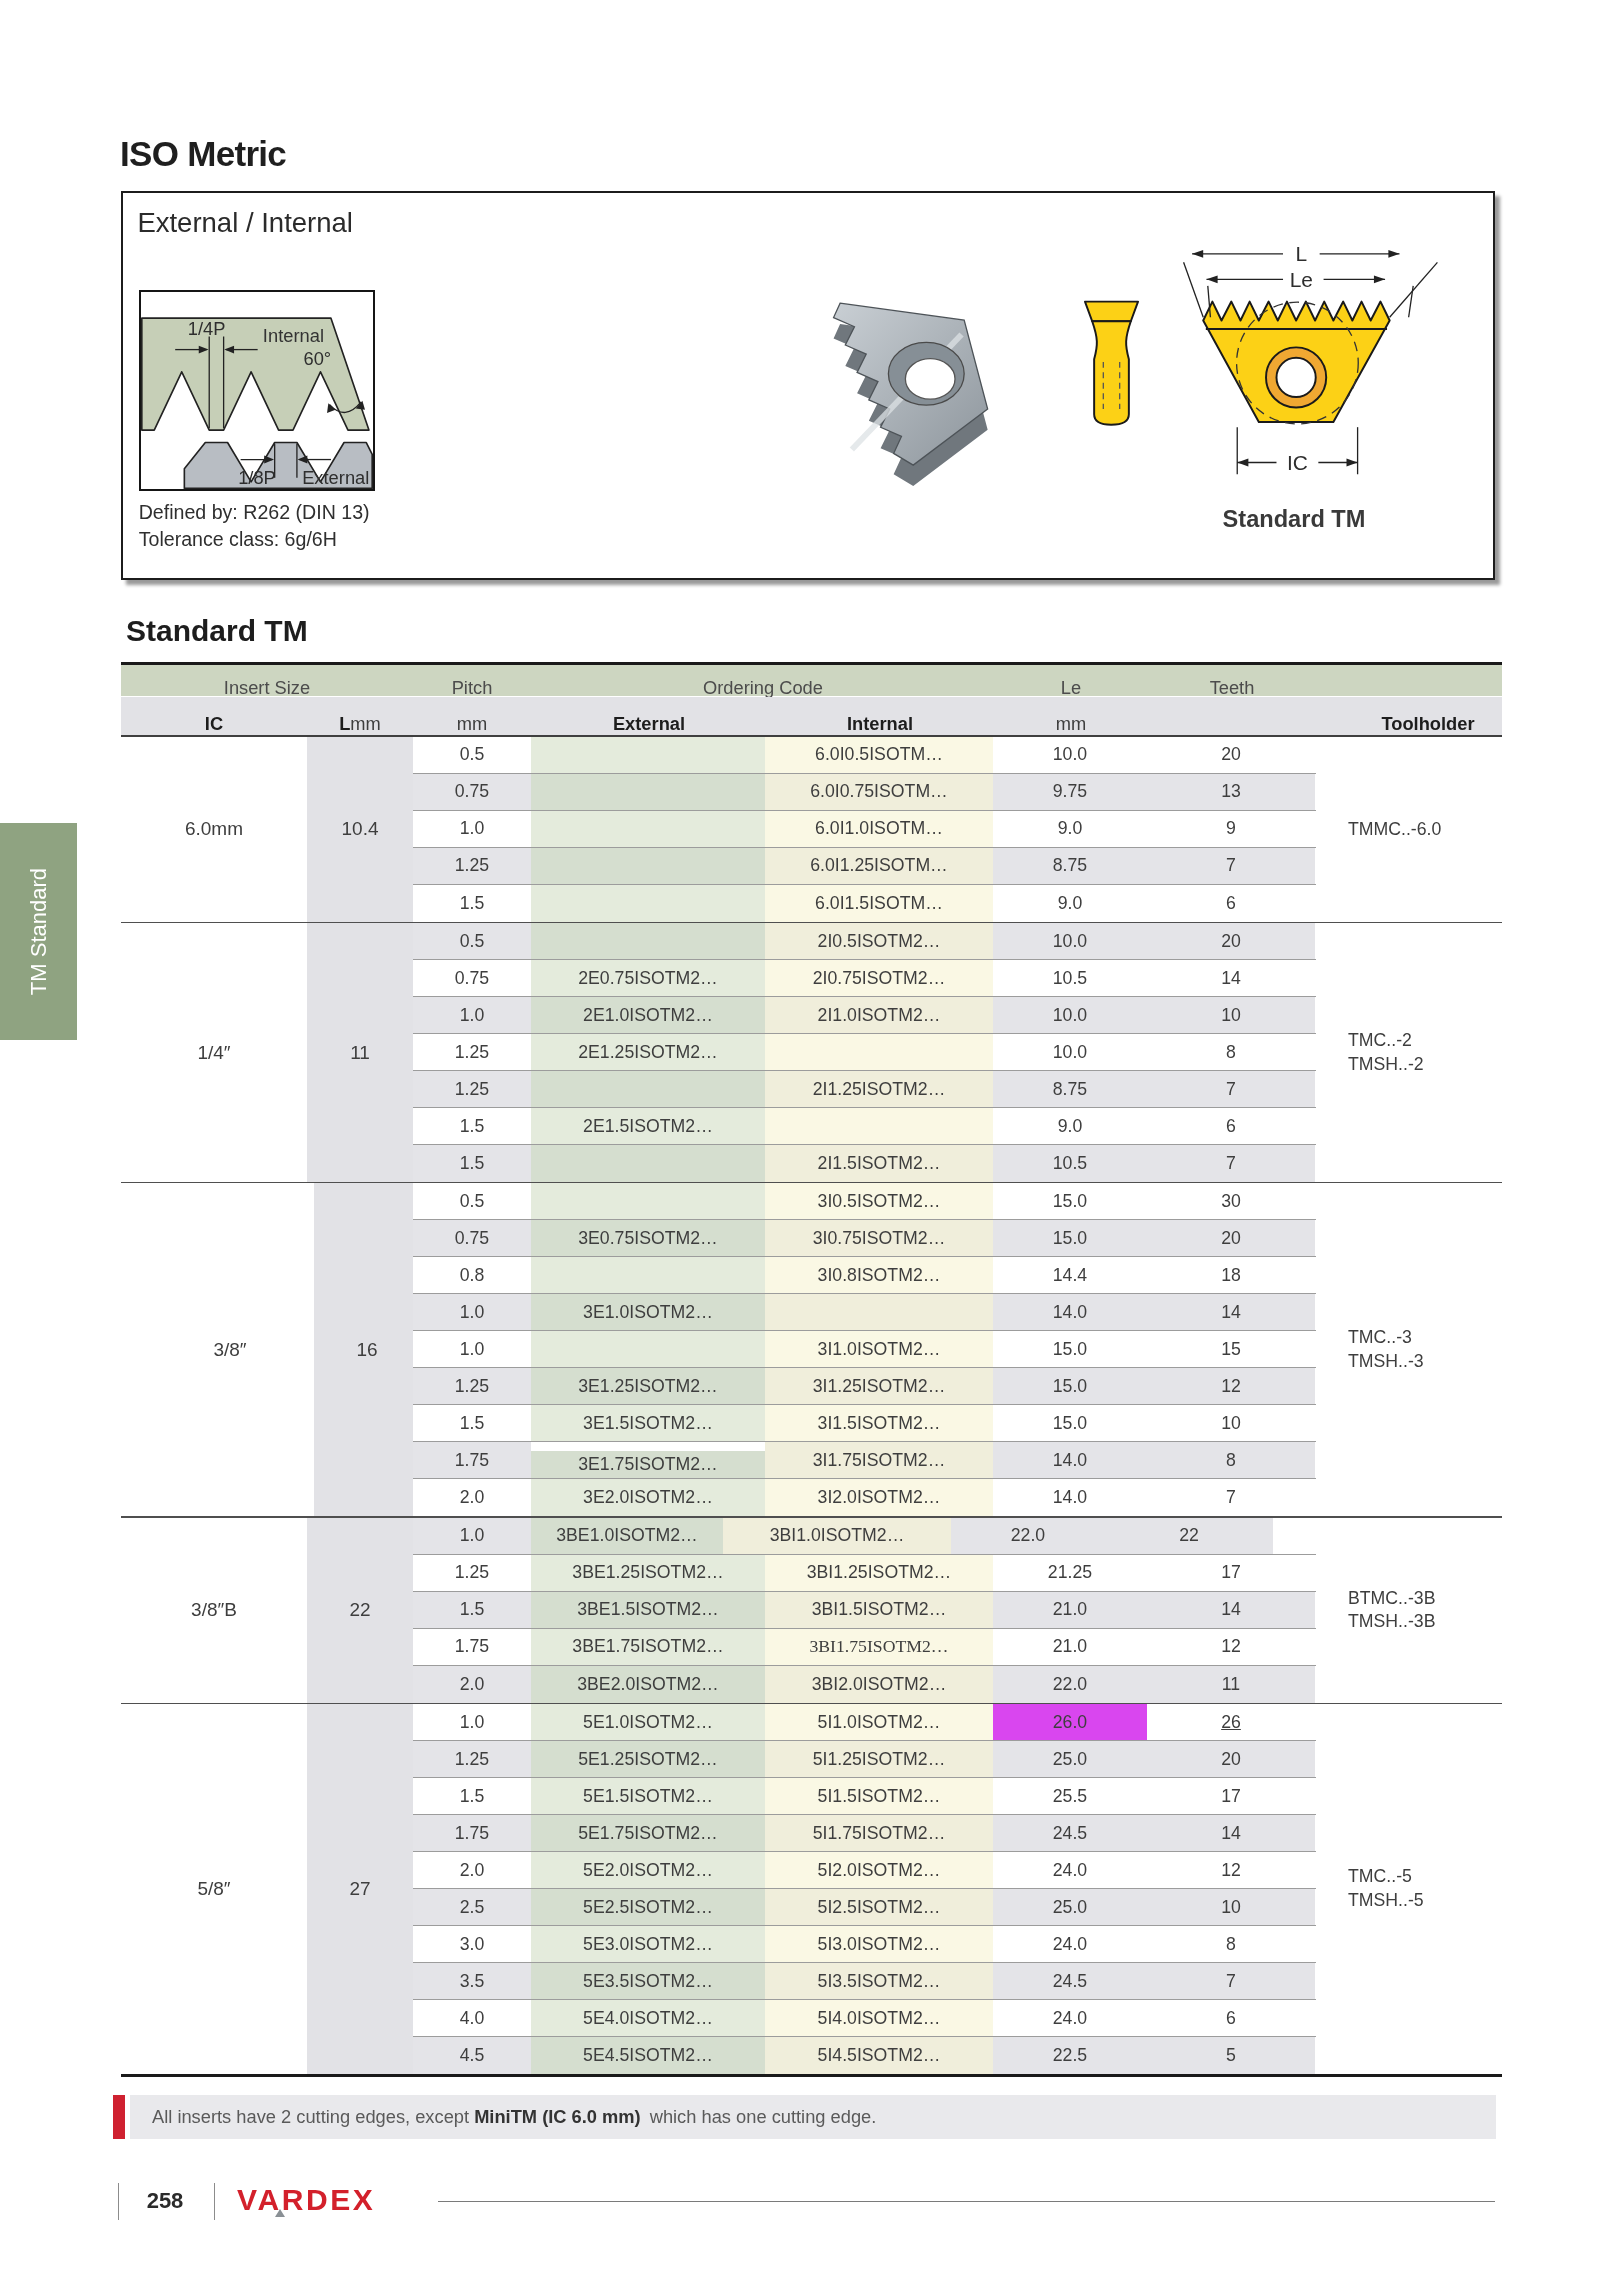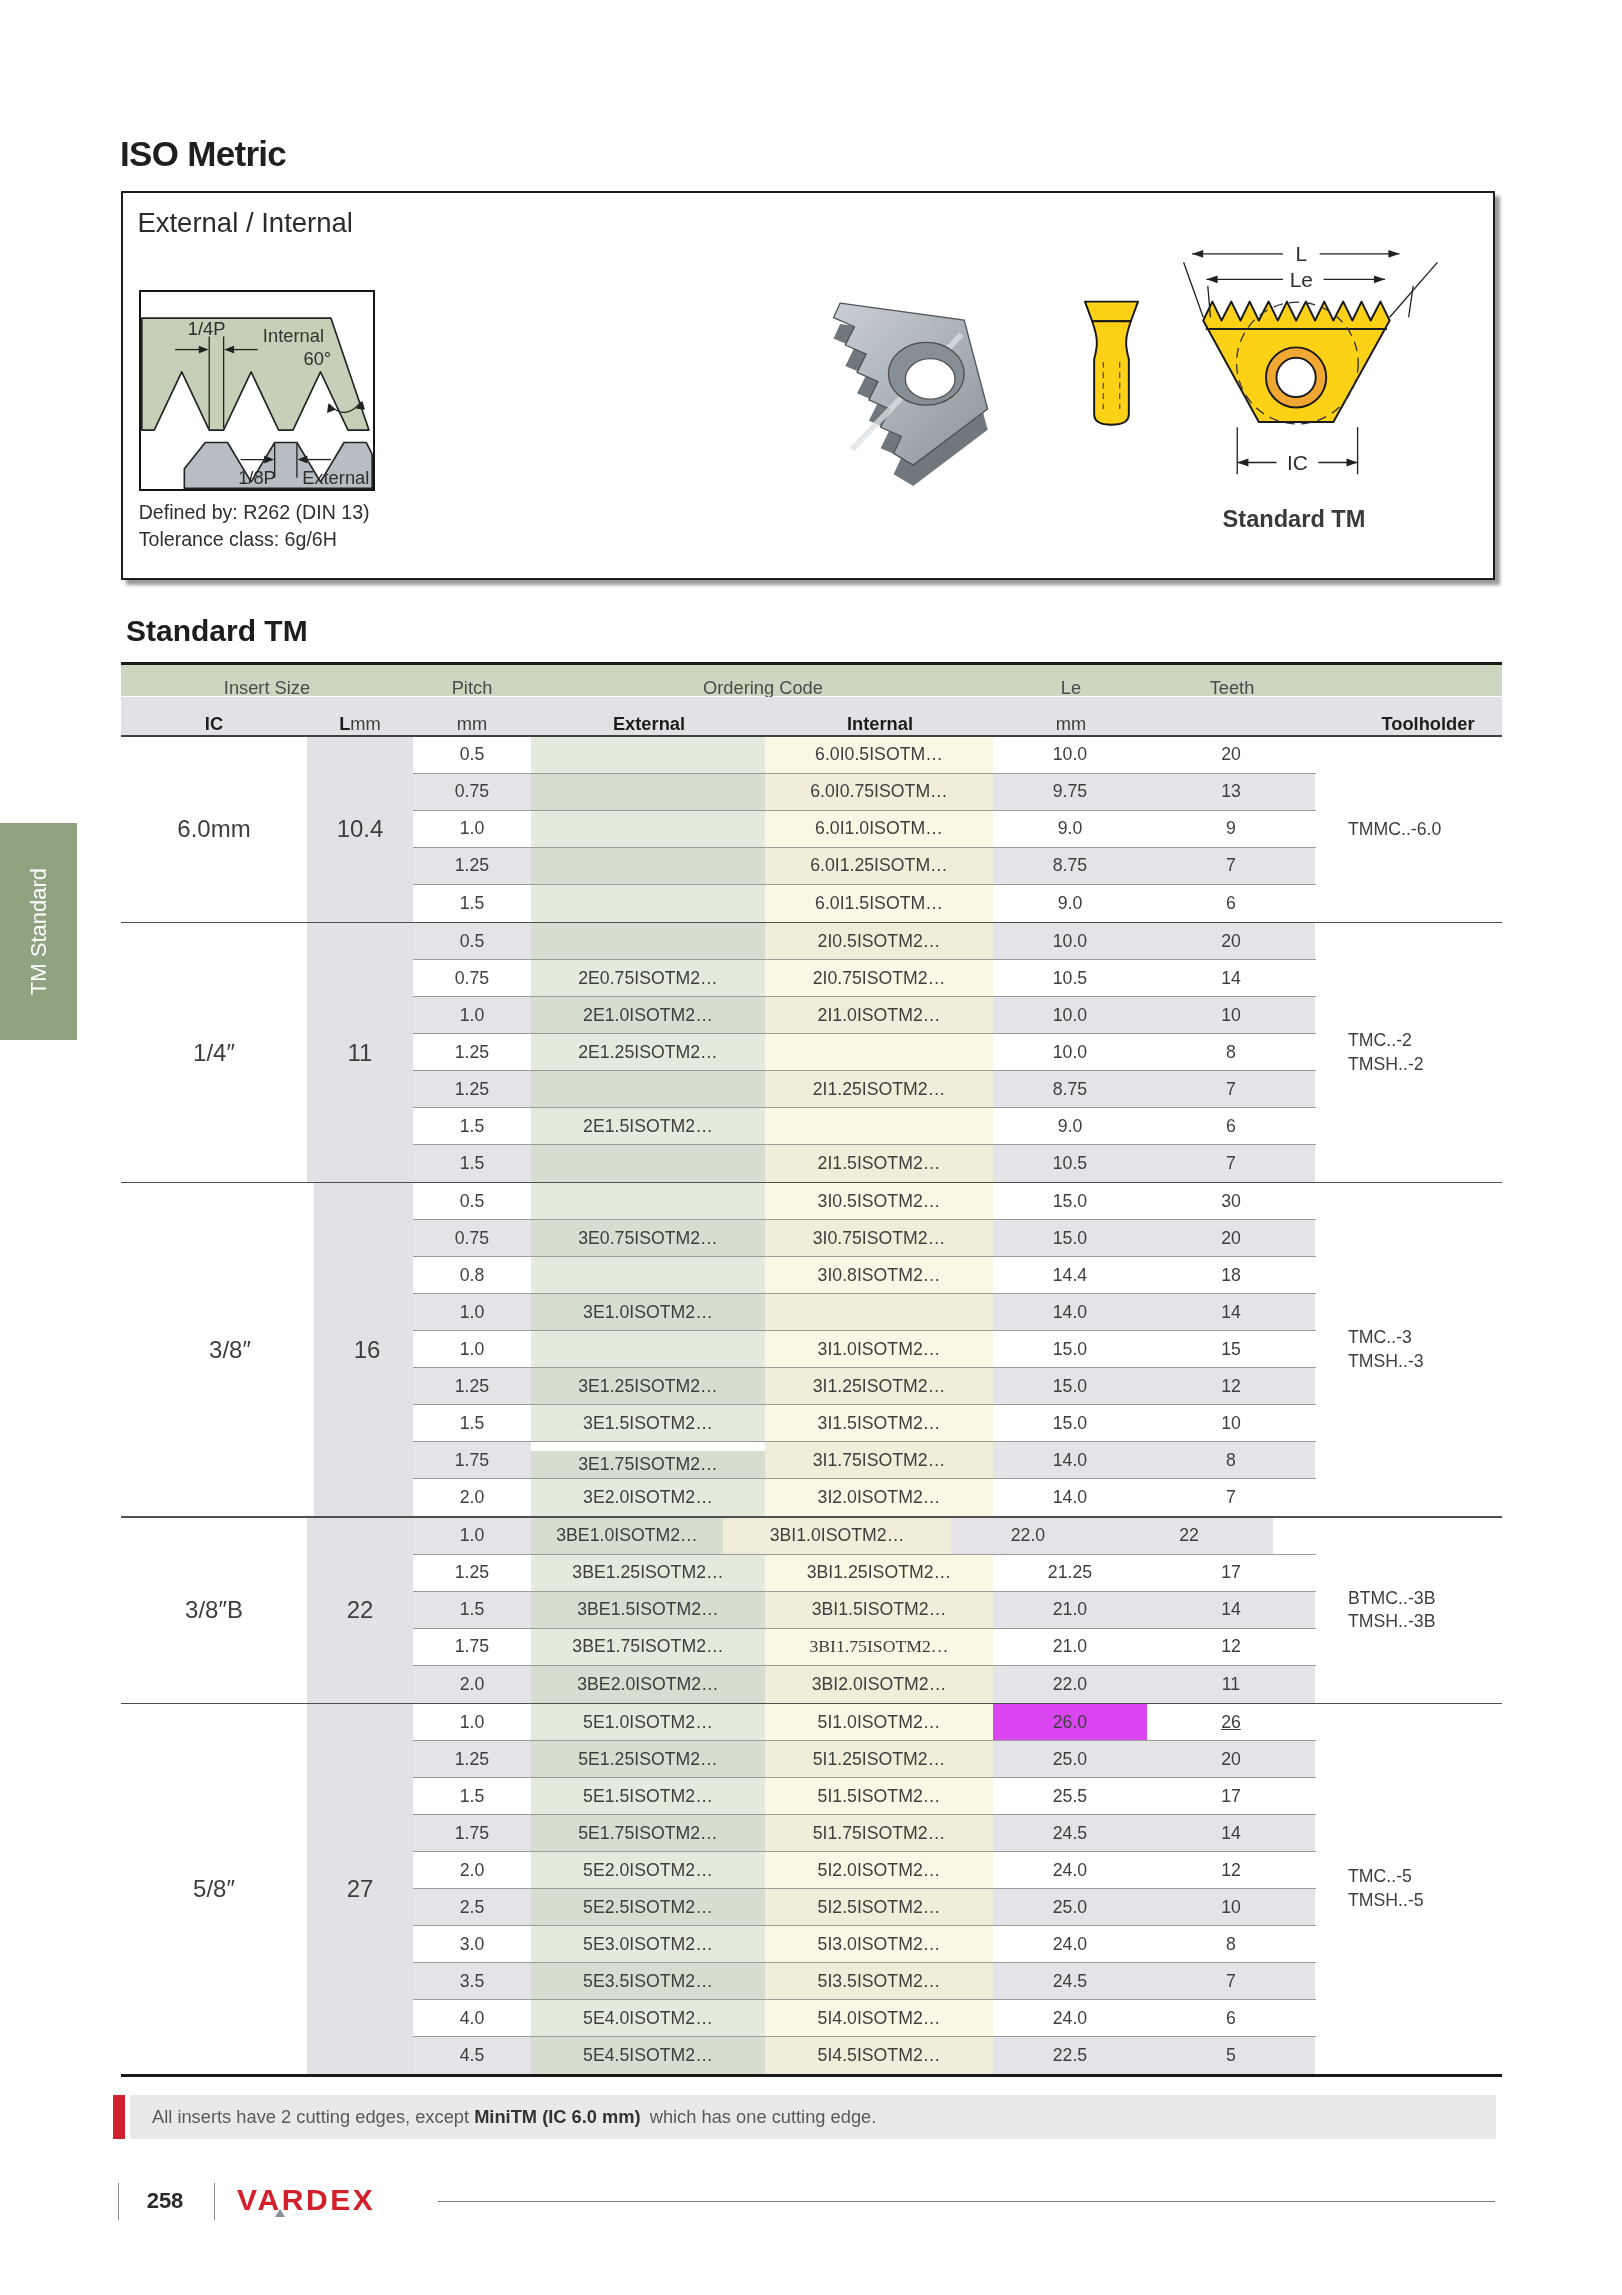--- a/index.html
+++ b/index.html
@@ -23,21 +23,21 @@
   #h1row{position:relative;height:31px;background:#cdd6c1;margin-bottom:1.3px;}
   #h2row{position:relative;height:38px;background:#e2e2e6;}
   .hline{height:2px;background:#3f3f3f;}
   .hcell{position:absolute;top:16px;bottom:0;display:flex;align-items:center;justify-content:center;}
   .h1t{font-size:18.3px;color:#4c4c4c;}
   .h2t{font-size:18.3px;font-weight:700;color:#1d1d1d;}
   .h2r{font-weight:400;color:#3e3e3e;}
   .tgroup{position:relative;}
   .gdiv{height:1.3px;background:#4f4f4f;}
   .cell{position:absolute;top:0;bottom:0;display:flex;align-items:center;justify-content:center;
-        font-size:24px;color:#3e3e3e;}
+        font-size:19px;color:#3e3e3e;}
   .lband{background:#e2e2e6;}
   .rowswrap{position:absolute;top:0;bottom:0;left:292px;width:903px;}
   .trow{display:flex;height:37px;box-sizing:border-box;border-bottom:0.7px solid #9c9c9c;}
   .trow.last{border-bottom:none;}
   .trow>div{display:flex;align-items:center;justify-content:center;font-size:17.7px;color:#3e3e3e;}
   .tool{flex-direction:column;align-items:flex-start !important;justify-content:center;
         padding-left:31px;box-sizing:border-box;font-size:17.7px;line-height:23.6px;}
   
   #note-accent{left:113px;top:2095px;width:11.8px;height:44px;background:#cf2130;}
   #note-bar{left:130px;top:2095px;width:1366px;height:44px;background:#e9e9ec;

